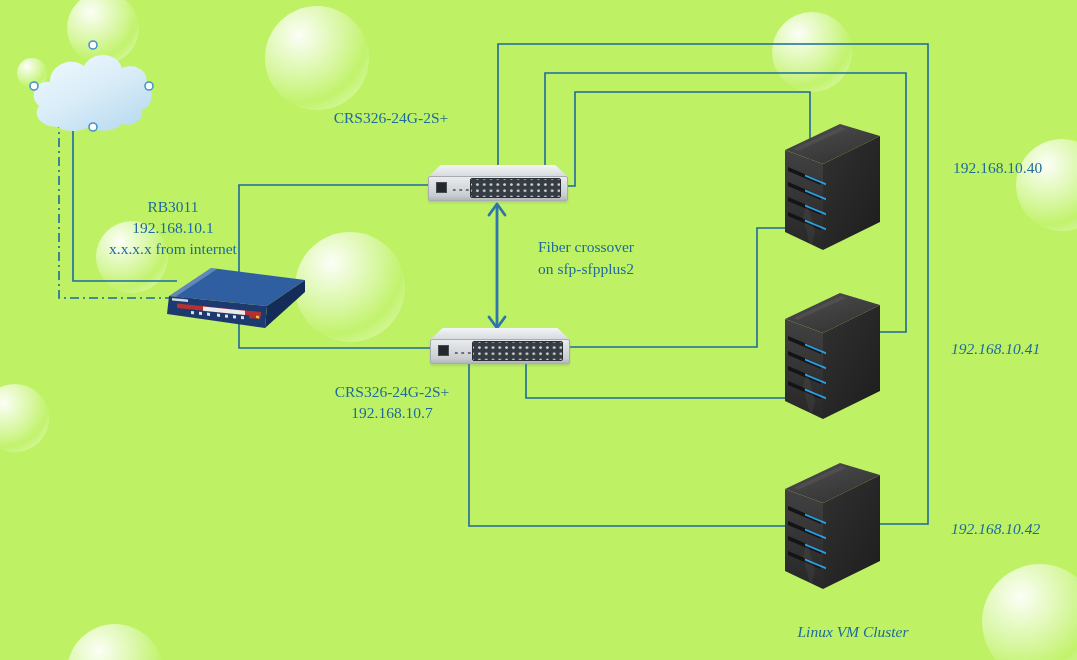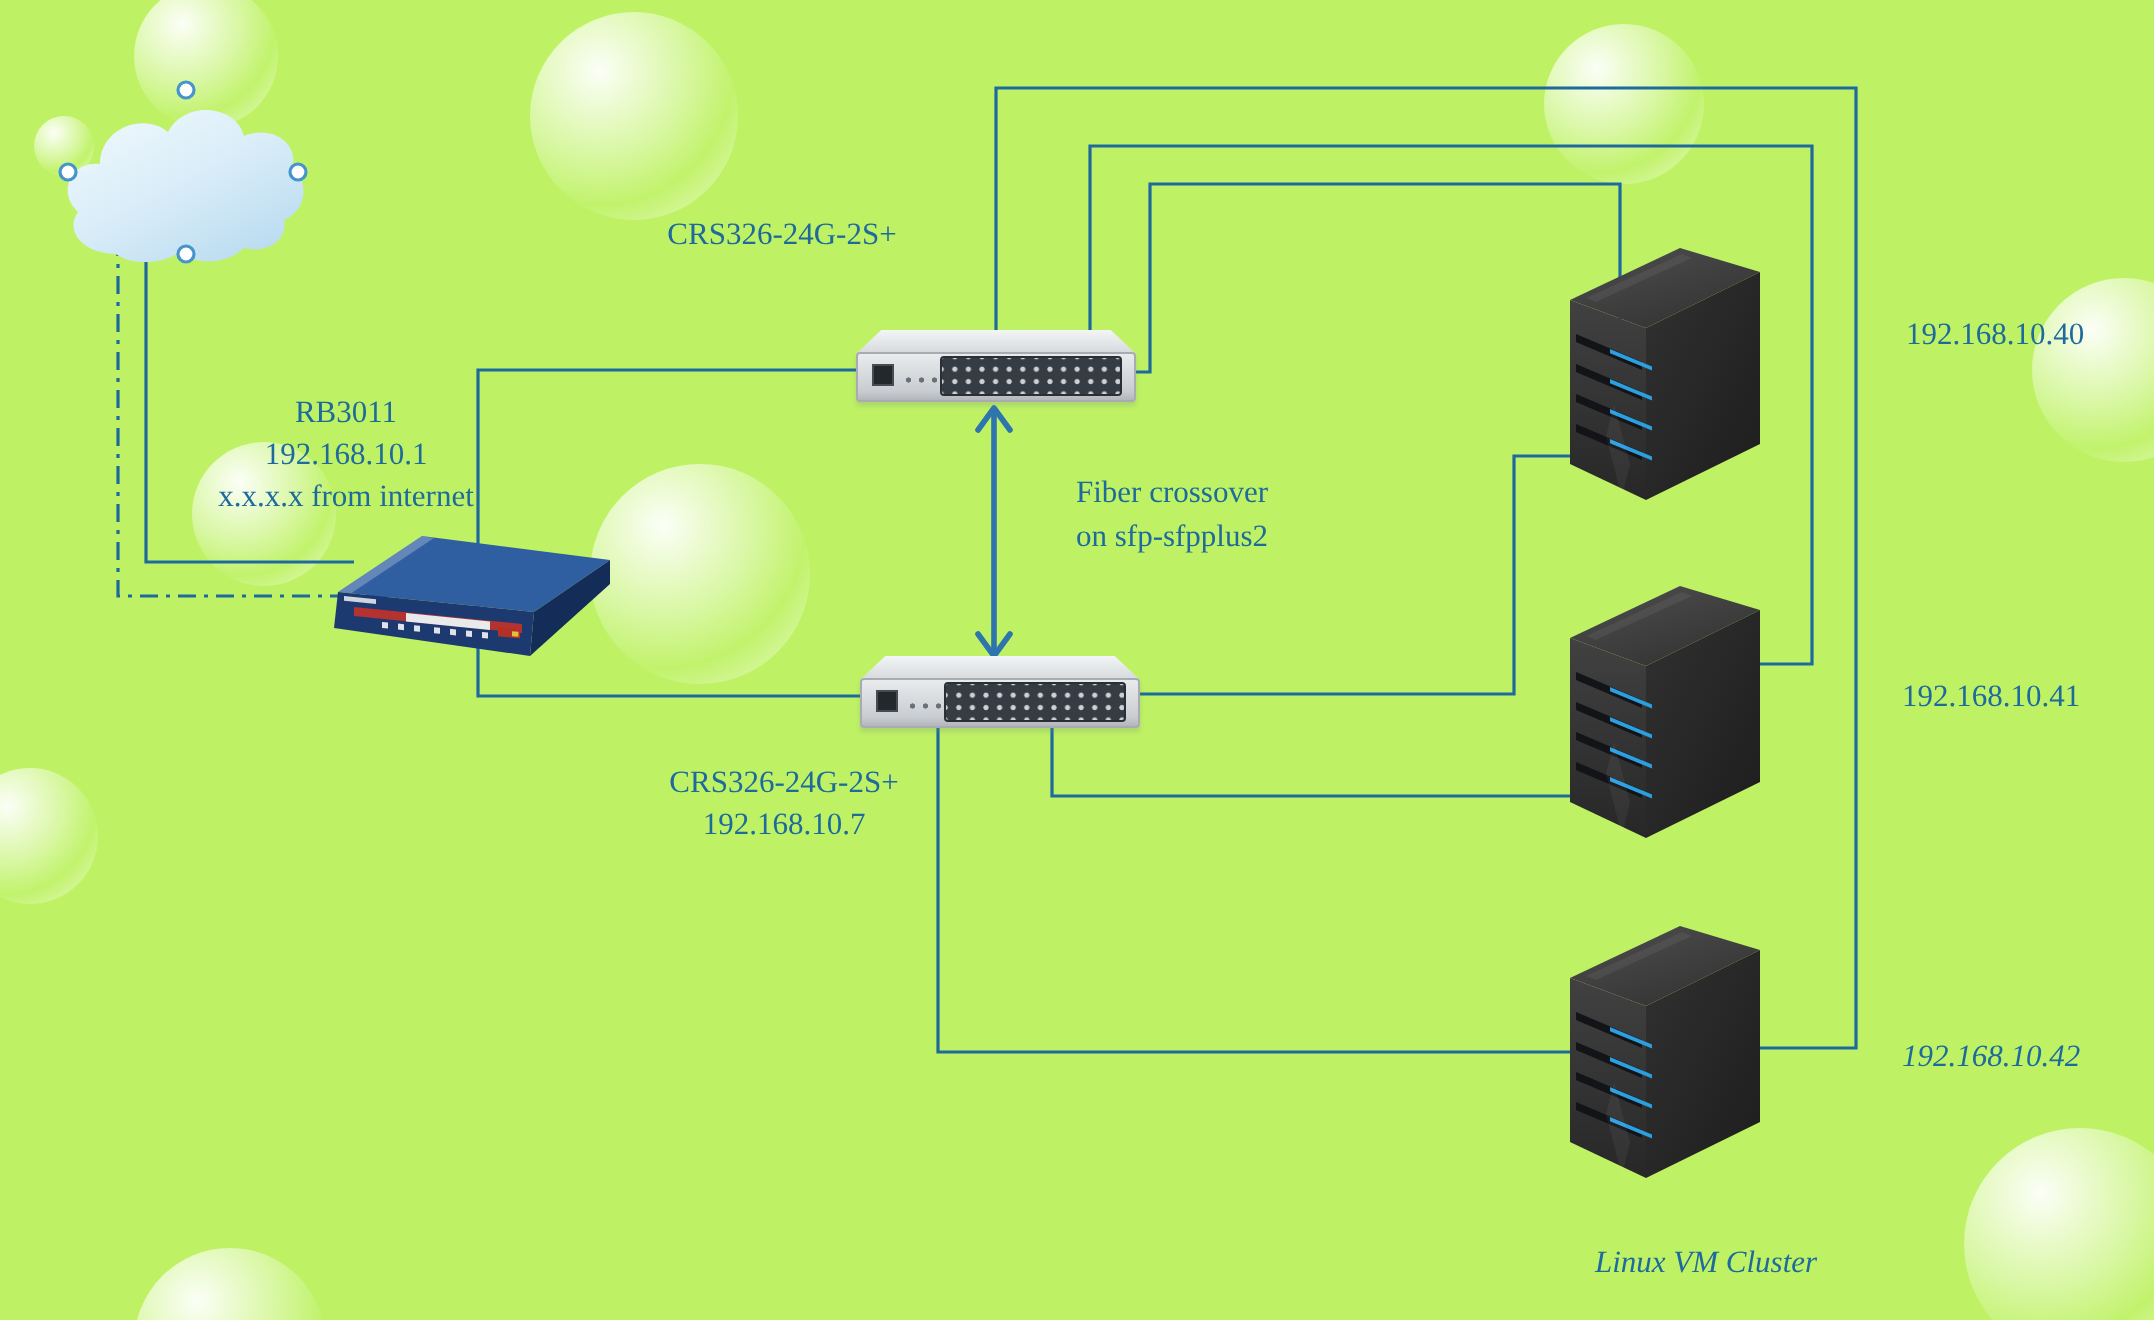--- a/index.html
+++ b/index.html
@@ -173,18 +173,18 @@
     <div>Fiber crossover</div>
     <div>on sfp-sfpplus2</div>
   </div>
 
   <div class="label center" style="left:306px;top:381px;width:172px;">
     <div>CRS326-24G-2S+</div>
     <div>192.168.10.7</div>
   </div>
 
   <div class="label" style="left:953px;top:157px;">192.168.10.40</div>
-  <div class="label" style="left:951px;top:338px;">192.168.10.41</div>
+  <div class="label" style="left:951px;top:338px;font-style:italic;">192.168.10.41</div>
   <div class="label" style="left:951px;top:518px;font-style:italic;">192.168.10.42</div>
 
   <div class="label center" style="left:783px;top:621px;width:140px;font-style:italic;">Linux VM Cluster</div>
 
 </div>
 
 </body></html>

